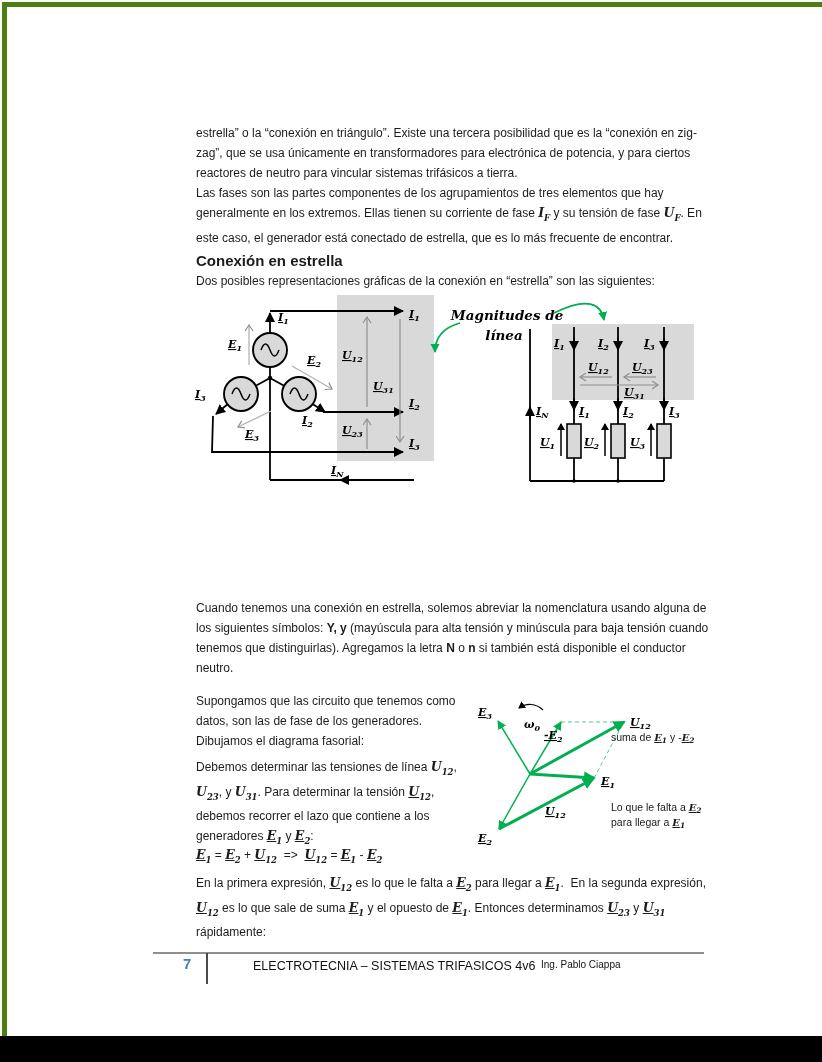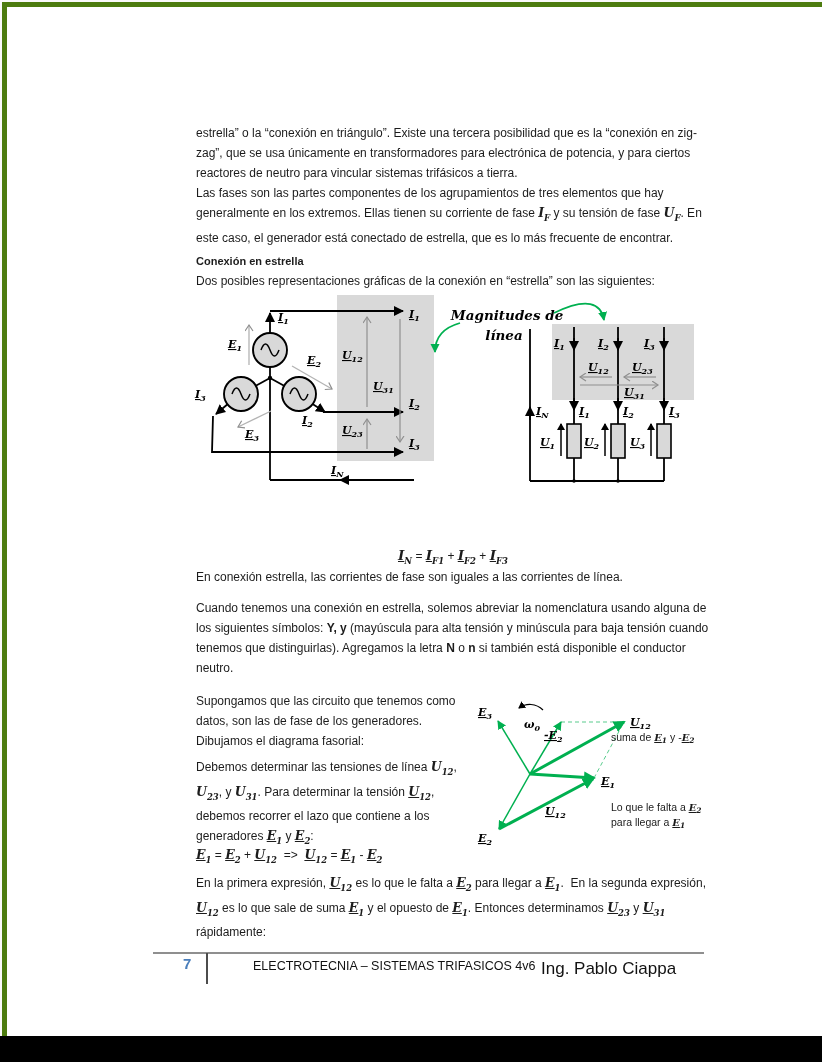--- a/index.html
+++ b/index.html
@@ -10,21 +10,21 @@
     width:822px;height:1062px;position:relative;background:#fafafa;
     font-family:"Liberation Sans",sans-serif;color:#1c1c1c;overflow:hidden;
   }
   .page{
     position:absolute;left:2px;top:2px;width:816px;height:1032px;
     background:#ffffff;border:5px solid #4d7c0f;
   }
   .black-bar{position:absolute;left:0;top:1036px;width:822px;height:26px;background:#000;}
   .blk{position:absolute;font-size:12px;line-height:20px;color:#1c1c1c;}
   .blk p{margin:0;}
-  .heading{font-weight:bold;font-size:11px;}
+  .heading{font-weight:bold;font-size:15px;}
   
   .msym{font-family:"DejaVu Serif",serif;font-style:italic;font-weight:700;font-size:12.5px;text-align:center;}
   .msym sub{font-size:8.5px;font-style:italic;}
   .msym.u .mm{text-decoration:underline;}
   .formula{text-align:center;}
   .formula .msym{font-size:13.5px;}
   b{font-weight:700;}
   
   svg{overflow:visible;}
   .ckt{stroke:#000;stroke-width:1.8;fill:none;}
@@ -44,21 +44,21 @@
   .mss{font:italic 700 8px "DejaVu Serif",serif;}
   .mag{font:italic 700 13.5px "DejaVu Serif",serif;fill:#000;}
   .ann{font:10.5px "Liberation Sans",sans-serif;fill:#1a1a1a;}
   .msA{font:italic 700 10px "DejaVu Serif",serif;text-decoration:underline;}
   .mssA{font:italic 700 7.5px "DejaVu Serif",serif;}
   
   .footer-rule{position:absolute;left:146px;top:945px;width:551px;height:2px;background:#8f8f8f;}
   .footer-num{position:absolute;left:176px;top:948px;font-size:15px;font-weight:700;color:var(--pageblue);}
   .footer-div{position:absolute;left:199px;top:946px;width:2px;height:31px;background:#4c4c4c;}
   .footer-title{position:absolute;left:209px;top:952px;font-size:12.5px;color:#111;margin-left:37px;}
-  .footer-author{position:absolute;left:534px;top:952px;font-size:17px;color:#111;}
+  .footer-author{position:absolute;left:534px;top:952px;font-size:10px;color:#111;}
 </style>
 </head>
 <body>
 
 <svg width="0" height="0" style="position:absolute" aria-hidden="true">
   <defs>
     <marker id="ab" markerUnits="userSpaceOnUse" markerWidth="12" markerHeight="10" refX="9" refY="5" orient="auto">
         <path d="M0,0 L10,5 L0,10 z" fill="#000"></path>
       </marker>
     <marker id="abs" markerUnits="userSpaceOnUse" markerWidth="9" markerHeight="8" refX="6" refY="4" orient="auto">
@@ -191,23 +191,21 @@
       <text class="ms" x="396" y="81"><tspan class="msu">U</tspan><tspan class="mss" dy="2.5">12</tspan></text>
       <text class="ms" x="440" y="81"><tspan class="msu">U</tspan><tspan class="mss" dy="2.5">23</tspan></text>
       <text class="ms" x="432" y="106"><tspan class="msu">U</tspan><tspan class="mss" dy="2.5">31</tspan></text>
       <text class="ms" x="348" y="156"><tspan class="msu">U</tspan><tspan class="mss" dy="2.5">1</tspan></text>
       <text class="ms" x="392" y="156"><tspan class="msu">U</tspan><tspan class="mss" dy="2.5">2</tspan></text>
       <text class="ms" x="438" y="156"><tspan class="msu">U</tspan><tspan class="mss" dy="2.5">3</tspan></text>
     </g>
   </svg>
 
 
-  <div class="blk formula" style="left:189px;top:538px;width:514px"><span class="msym u"><span class="mm">I</span><sub>N</sub></span> = <span class="msym u"><span class="mm">I</span><sub>F1</sub></span> + <span class="msym u"><span class="mm">I</span><sub>F2</sub></span> + <span class="msym u"><span class="mm">I</span><sub>F3</sub></span></div>
-
-  <div class="blk" style="left:189px;top:560px;width:514px">En conexión estrella, las corrientes de fase son iguales a las corrientes de línea.</div>
+
 
   <div class="blk" style="left:189px;top:591px;width:516px">Cuando tenemos una conexión en estrella, solemos abreviar la nomenclatura usando alguna de los siguientes símbolos: <b>Y, y</b> (mayúscula para alta tensión y minúscula para baja tensión cuando tenemos que distinguirlas). Agregamos la letra <b>N</b> o <b>n</b> si también está disponible el conductor neutro.</div>
 
   <div class="blk" style="left:189px;top:684px;width:282px">Supongamos que las circuito que tenemos como datos, son las de fase de los generadores. Dibujamos el diagrama fasorial:</div>
 
   <div class="blk" style="left:189px;top:750px;width:290px">Debemos determinar las tensiones de línea <span class="msym"><span class="mm">U</span><sub>12</sub></span>, <span class="msym"><span class="mm">U</span><sub>23</sub></span>, y <span class="msym"><span class="mm">U</span><sub>31</sub></span>. Para determinar la tensión <span class="msym u"><span class="mm">U</span><sub>12</sub></span>, debemos recorrer el lazo que contiene a los generadores <span class="msym u"><span class="mm">E</span><sub>1</sub></span> y <span class="msym u"><span class="mm">E</span><sub>2</sub></span>:</div>
 
   <div class="blk" style="left:189px;top:838px;width:290px"><span class="msym u"><span class="mm">E</span><sub>1</sub></span> = <span class="msym u"><span class="mm">E</span><sub>2</sub></span> + <span class="msym u"><span class="mm">U</span><sub>12</sub></span>&nbsp;&nbsp;=&gt;&nbsp;&nbsp;<span class="msym u"><span class="mm">U</span><sub>12</sub></span> = <span class="msym u"><span class="mm">E</span><sub>1</sub></span> - <span class="msym u"><span class="mm">E</span><sub>2</sub></span></div>
 
   <svg class="blk" style="left:458px;top:688px" width="250" height="162" viewBox="0 0 250 162">

